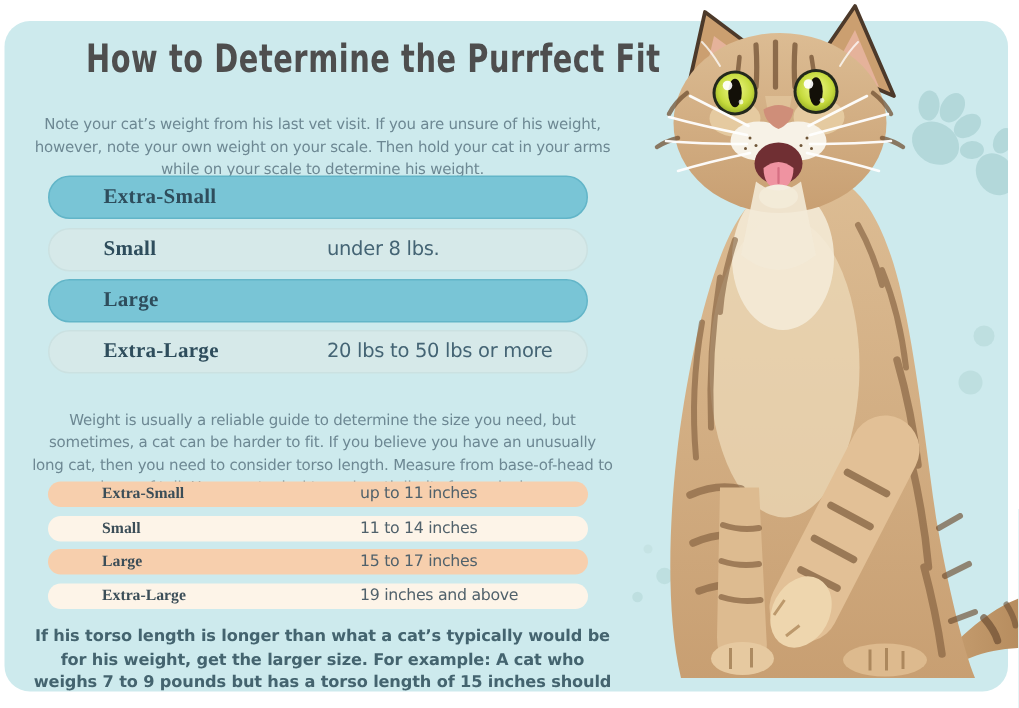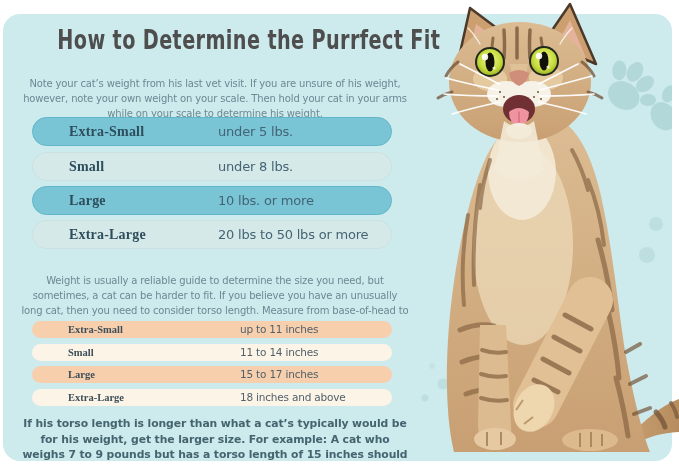--- a/index.html
+++ b/index.html
@@ -68,29 +68,27 @@
       <circle cx="422" cy="384" r="3.5" fill="#bedfe0"></circle>
       <circle cx="429" cy="352" r="3" fill="#c5e3e4"></circle>
     </svg>
 
     <div class="title">How to Determine the Purrfect Fit</div>
 
     <div class="para intro">Note your cat’s weight from his last vet visit. If you are unsure of his weight, however, note your own weight on your scale. Then hold your cat in your arms while on your scale to determine his weight.</div>
 
     <div class="row t1 dark" style="top:103px">
       <span class="lbl">Extra-Small</span>
-      <span class="val">under 5 lbs.</span>
     </div>
     <div class="row t1 light" style="top:137.5px">
       <span class="lbl">Small</span>
       <span class="val">under 8 lbs.</span>
     </div>
     <div class="row t1 dark" style="top:172px">
       <span class="lbl">Large</span>
-      <span class="val">10 lbs. or more</span>
     </div>
     <div class="row t1 light" style="top:206px">
       <span class="lbl">Extra-Large</span>
       <span class="val">20 lbs to 50 lbs or more</span>
     </div>
 
     <div class="para mid">Weight is usually a reliable guide to determine the size you need, but sometimes, a cat can be harder to fit. If you believe you have an unusually long cat, then you need to consider torso length. Measure from base-of-head to base-of-tail. Here are typical torso length limits for each size:</div>
 
     <div class="row t2 dark" style="top:307px">
       <span class="lbl">Extra-Small</span>
@@ -99,21 +97,21 @@
     <div class="row t2 light" style="top:329.5px">
       <span class="lbl">Small</span>
       <span class="val">11 to 14 inches</span>
     </div>
     <div class="row t2 dark" style="top:352px">
       <span class="lbl">Large</span>
       <span class="val">15 to 17 inches</span>
     </div>
     <div class="row t2 light" style="top:374.5px">
       <span class="lbl">Extra-Large</span>
-      <span class="val">18 inches and above</span>
+      <span class="val">19 inches and above</span>
     </div>
 
     <div class="note">If his torso length is longer than what a cat’s typically would be for his weight, get the larger size. For example: A cat who weighs 7 to 9 pounds but has a torso length of 15 inches should use size large.</div>
 
   </div>
 
   <svg class="cat" width="259" height="472" viewBox="0 0 259 472">
     <defs>
       <linearGradient id="furG" x1="0" y1="0" x2="0" y2="1">
         <stop offset="0" stop-color="#dcbc93"></stop>

